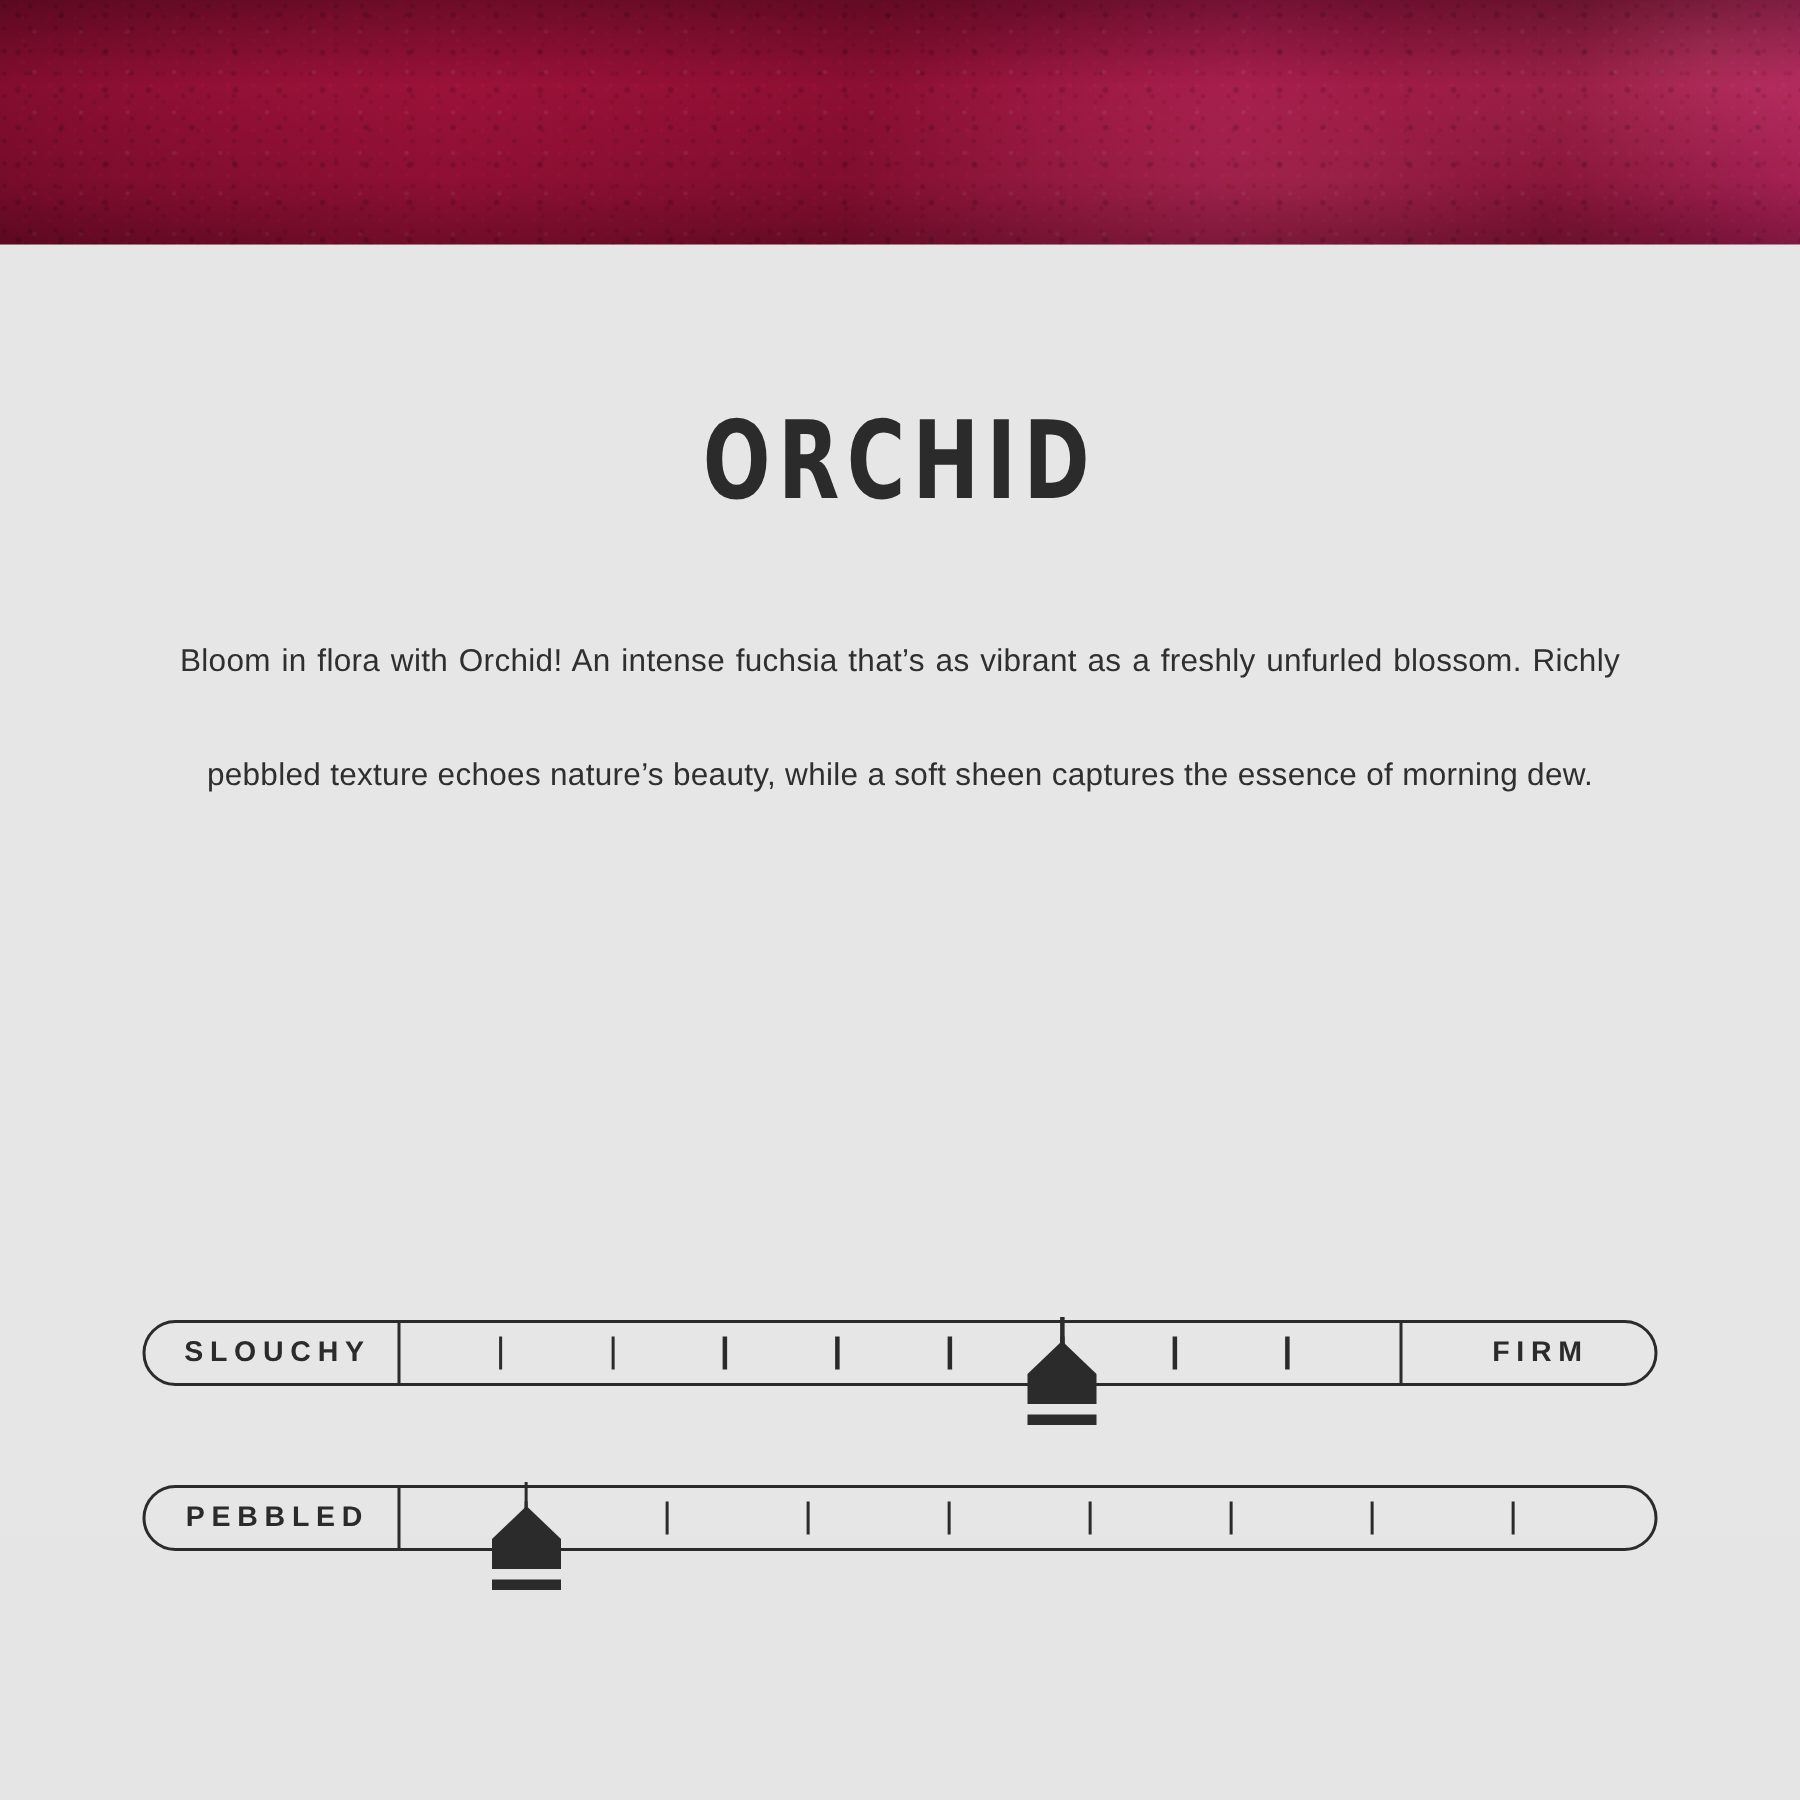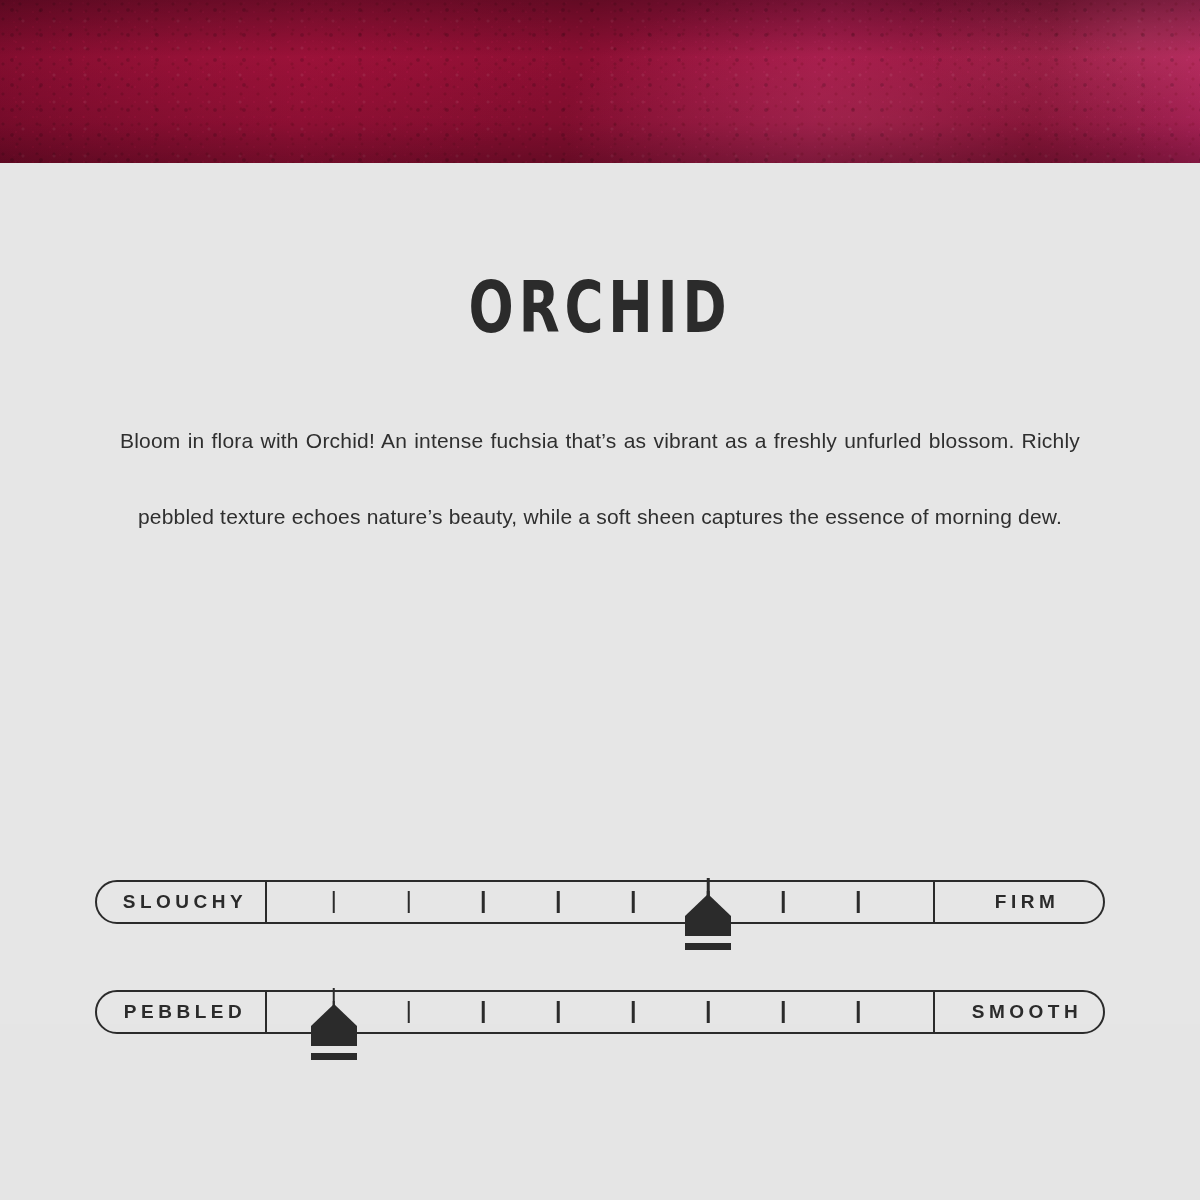--- a/index.html
+++ b/index.html
@@ -240,18 +240,17 @@
           <div class="tick" style="left:77.5%"></div>
           <div class="tick" style="left:88.75%"></div>
           <div class="marker" style="left:10%">
             <div class="stem"></div>
             <div class="pin"></div>
             <div class="body"></div>
             <div class="slot"></div>
             <div class="foot"></div>
           </div>
         </div>
-        <div class="slider-cap right">SMOOTH</div>
       </div>
     </div>
 
   </div>
 </div>
 
 </body></html>

